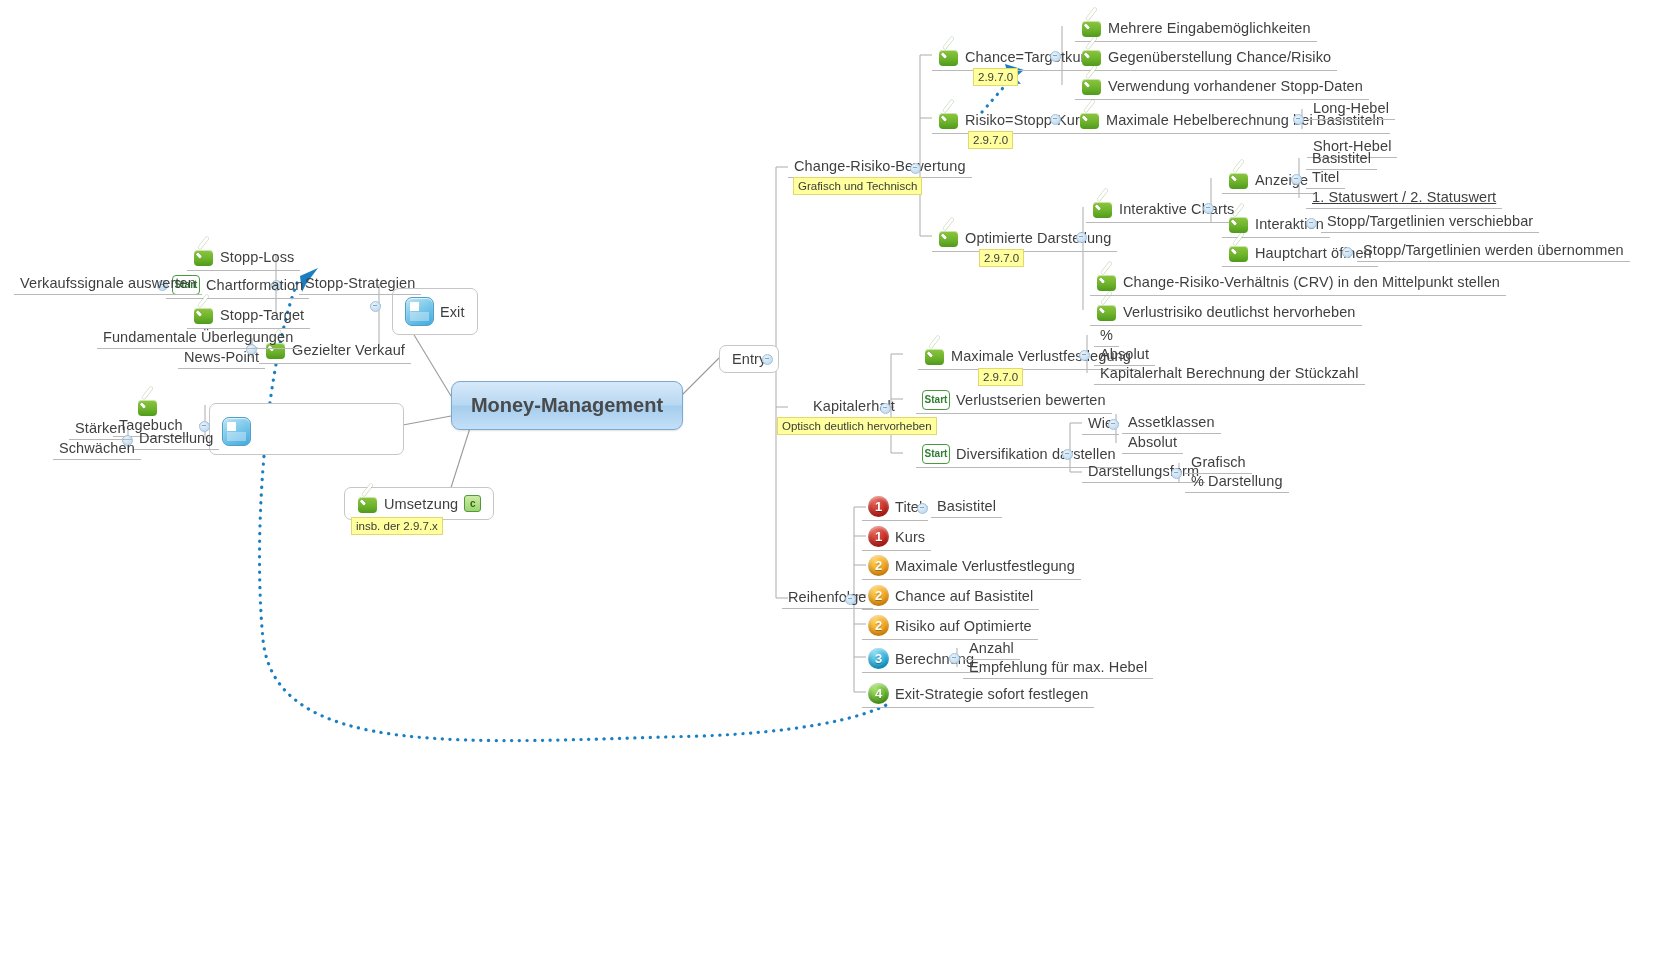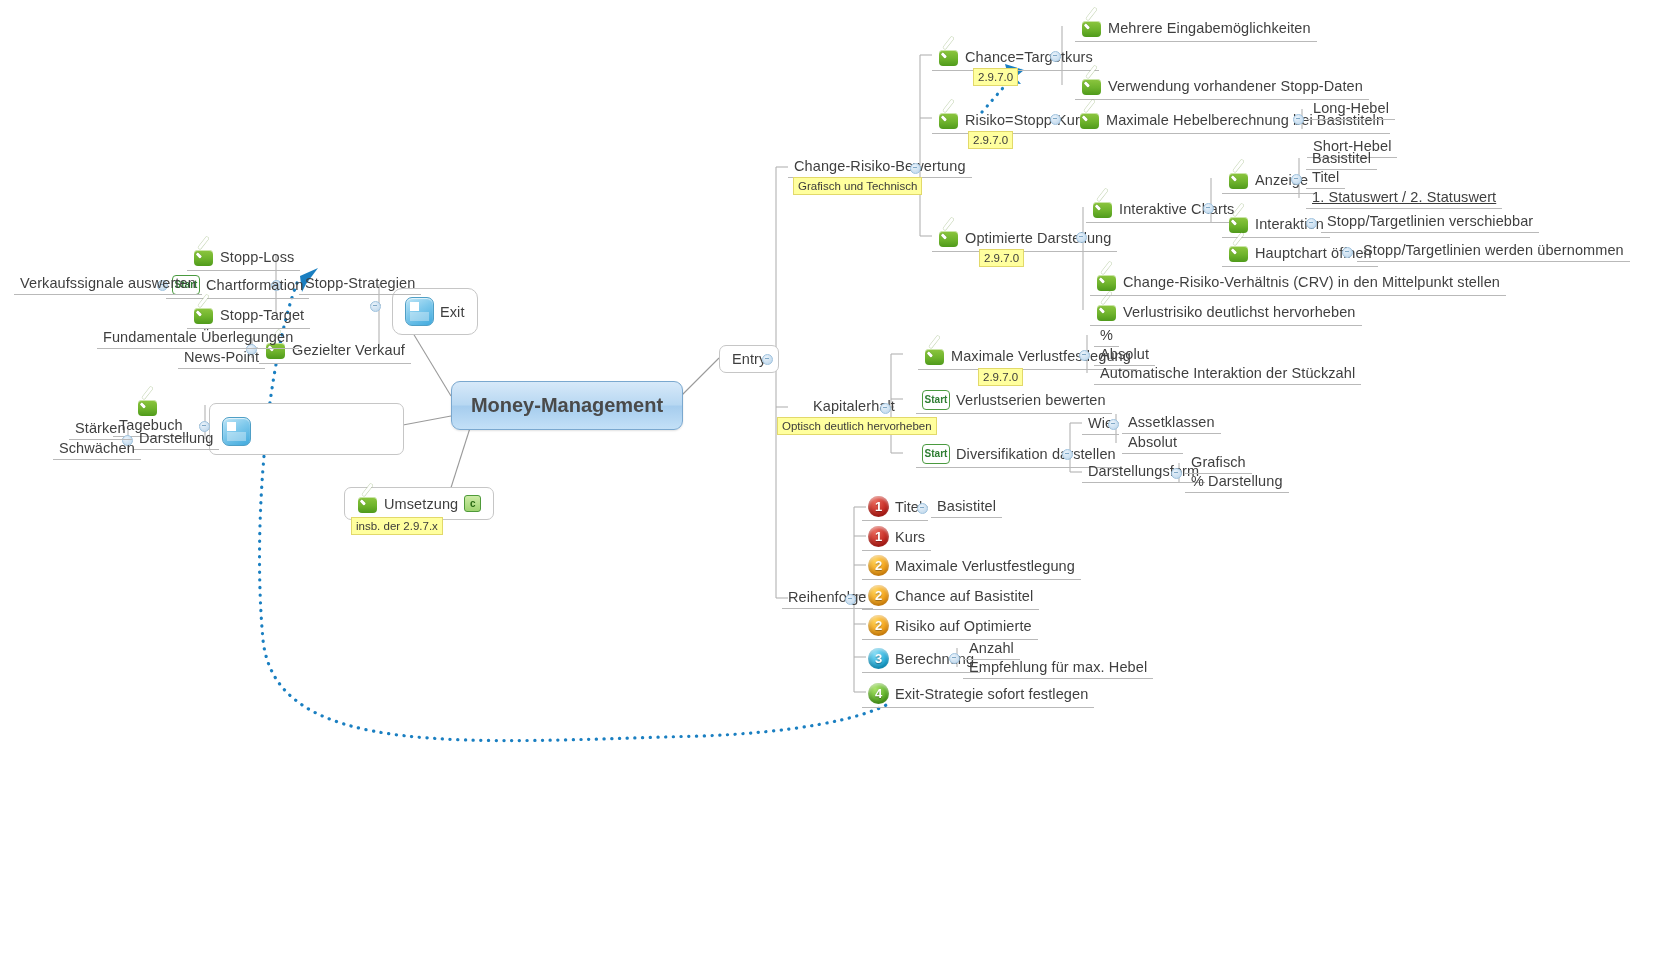--- a/index.html
+++ b/index.html
@@ -192,21 +192,21 @@
       <path class="dotted" d="M982,112 C996,96 1006,84 1016,74"></path>
       <polygon class="arrowfill" points="1022,68 1009,83 1021,84 1014,76"></polygon>
       <polygon class="arrowfill" points="1005,64 1024,70 1010,82"></polygon>
     </g>
   </svg>
 
   <div class="central">
     <span>Money-Management</span>
   </div>
 
-  <div class="node boxed tall" style="left:392px;top:288px;border-radius:10px;">
+  <div class="node boxed tall" style="left:392px;top:288px;">
     <span class="ico sqico"></span>
     <span class="lbl">Exit</span>
   </div>
   <div class="bullet" style="position:absolute;left:370px;top:301px;"></div>
 
   <div class="node ul" style="left:299px;top:274px;">
     <span class="lbl">Stopp-Strategien</span>
   </div>
   <div class="bullet" style="position:absolute;left:271px;top:280px;"></div>
 
@@ -308,20 +308,27 @@
   <div class="bullet" style="position:absolute;left:1050px;top:51px;"></div>
   <div class="note" style="left:973px;top:68px;">2.9.7.0</div>
 
   <div class="node ul" style="left:1075px;top:16px;">
     <span class="ico chk">
         <i></i>
         <b></b>
       </span>
     <span class="lbl">Mehrere Eingabemöglichkeiten</span>
   </div>
+  <div class="node ul" style="left:1075px;top:45px;">
+    <span class="ico chk">
+        <i></i>
+        <b></b>
+      </span>
+    <span class="lbl">Gegenüberstellung Chance/Risiko</span>
+  </div>
   <div class="node ul" style="left:1075px;top:74px;">
     <span class="ico chk">
         <i></i>
         <b></b>
       </span>
     <span class="lbl">Verwendung vorhandener Stopp-Daten</span>
   </div>
 
   <div class="node ul" style="left:932px;top:108px;">
     <span class="ico chk">
@@ -442,21 +449,21 @@
   <div class="bullet" style="position:absolute;left:1079px;top:350px;"></div>
   <div class="note" style="left:978px;top:368px;">2.9.7.0</div>
 
   <div class="node ul" style="left:1094px;top:326px;">
     <span class="lbl">%</span>
   </div>
   <div class="node ul" style="left:1094px;top:345px;">
     <span class="lbl">Absolut</span>
   </div>
   <div class="node ul" style="left:1094px;top:364px;">
-    <span class="lbl">Automatische Interaktion der Stückzahl</span>
+    <span class="lbl">Kapitalerhalt Berechnung der Stückzahl</span>
   </div>
 
   <div class="node ul" style="left:916px;top:389px;">
     <span class="ico startico">Start</span>
     <span class="lbl">Verlustserien bewerten</span>
   </div>
 
   <div class="node ul" style="left:916px;top:443px;">
     <span class="ico startico">Start</span>
     <span class="lbl">Diversifikation darstellen</span>

